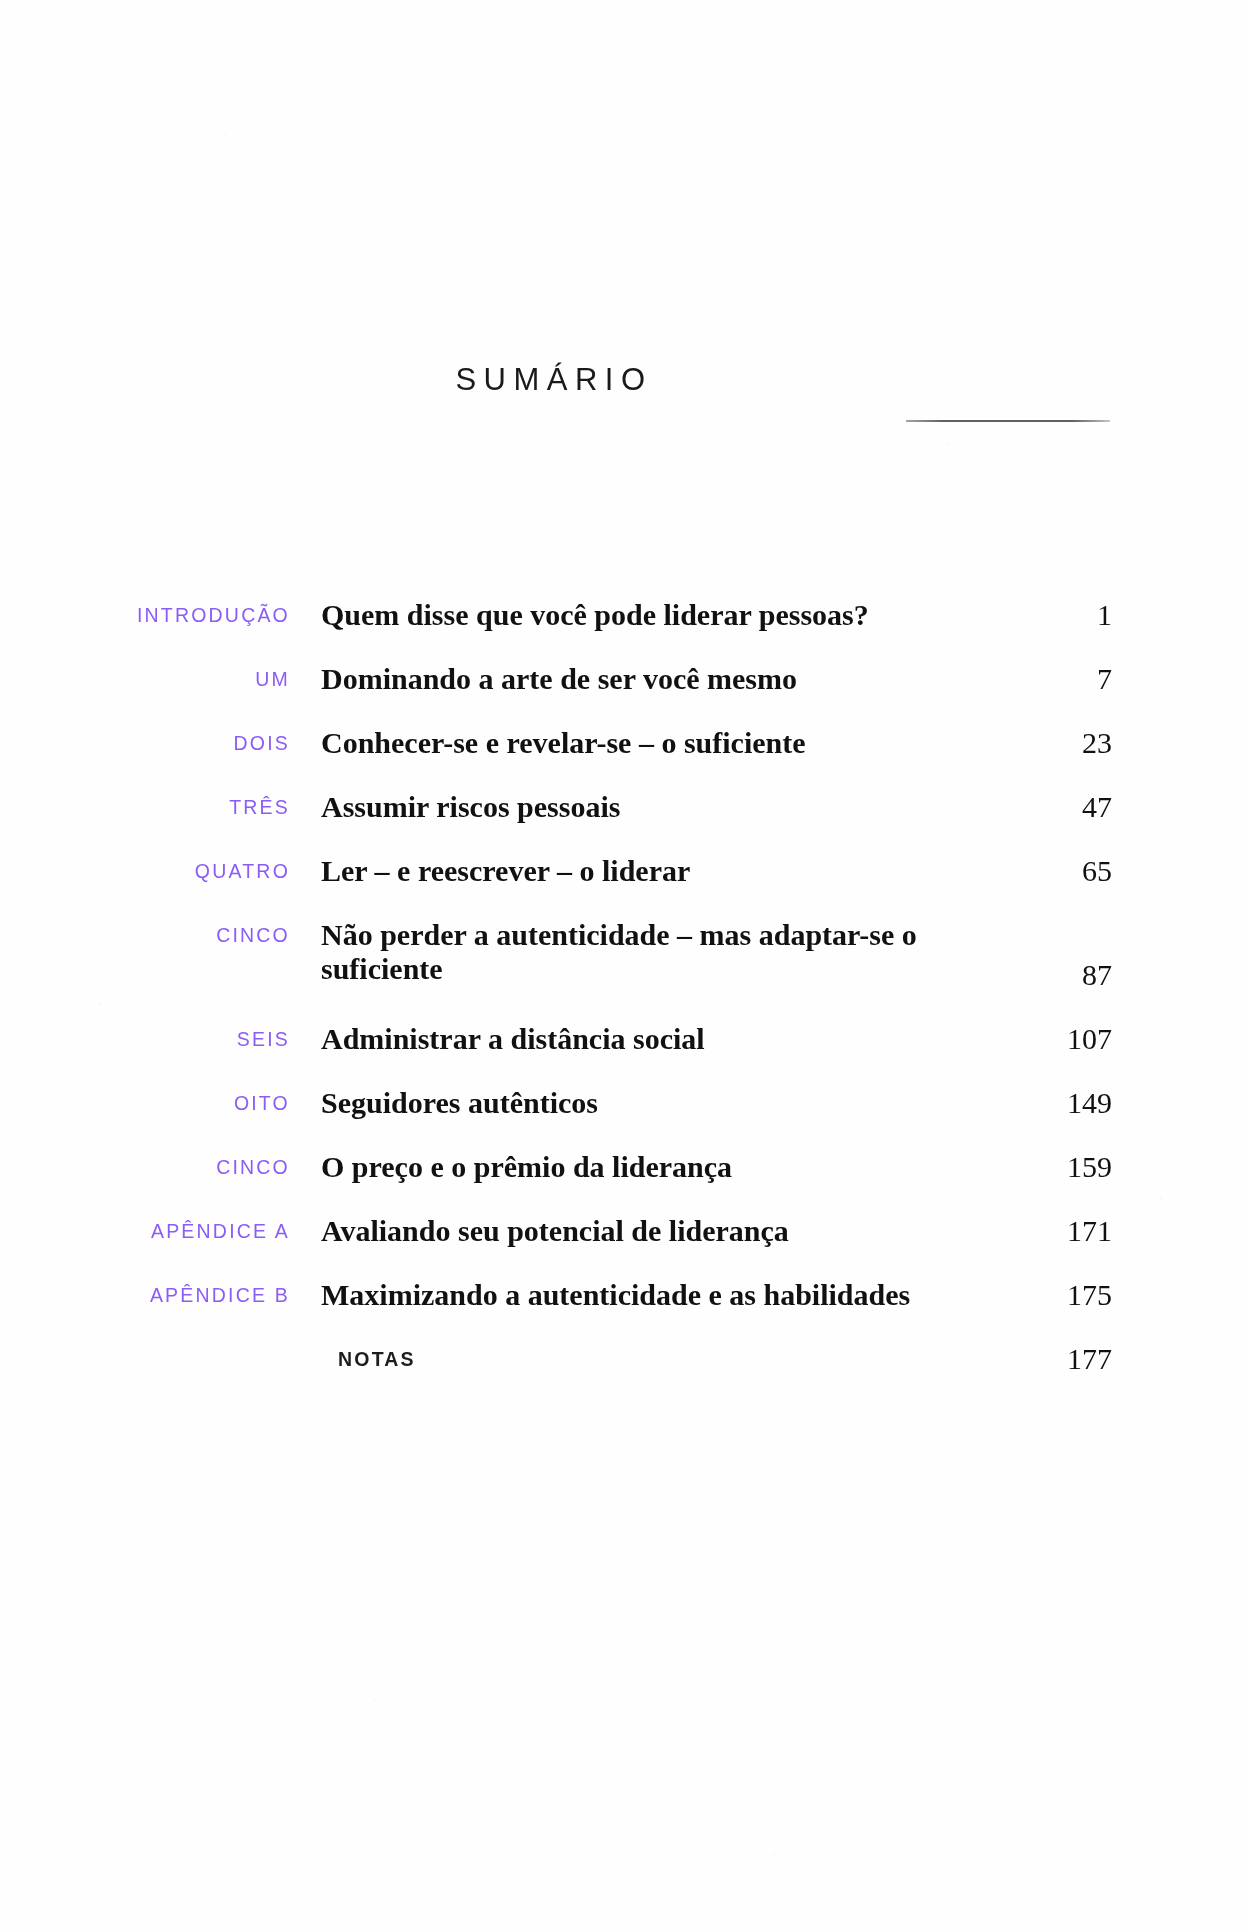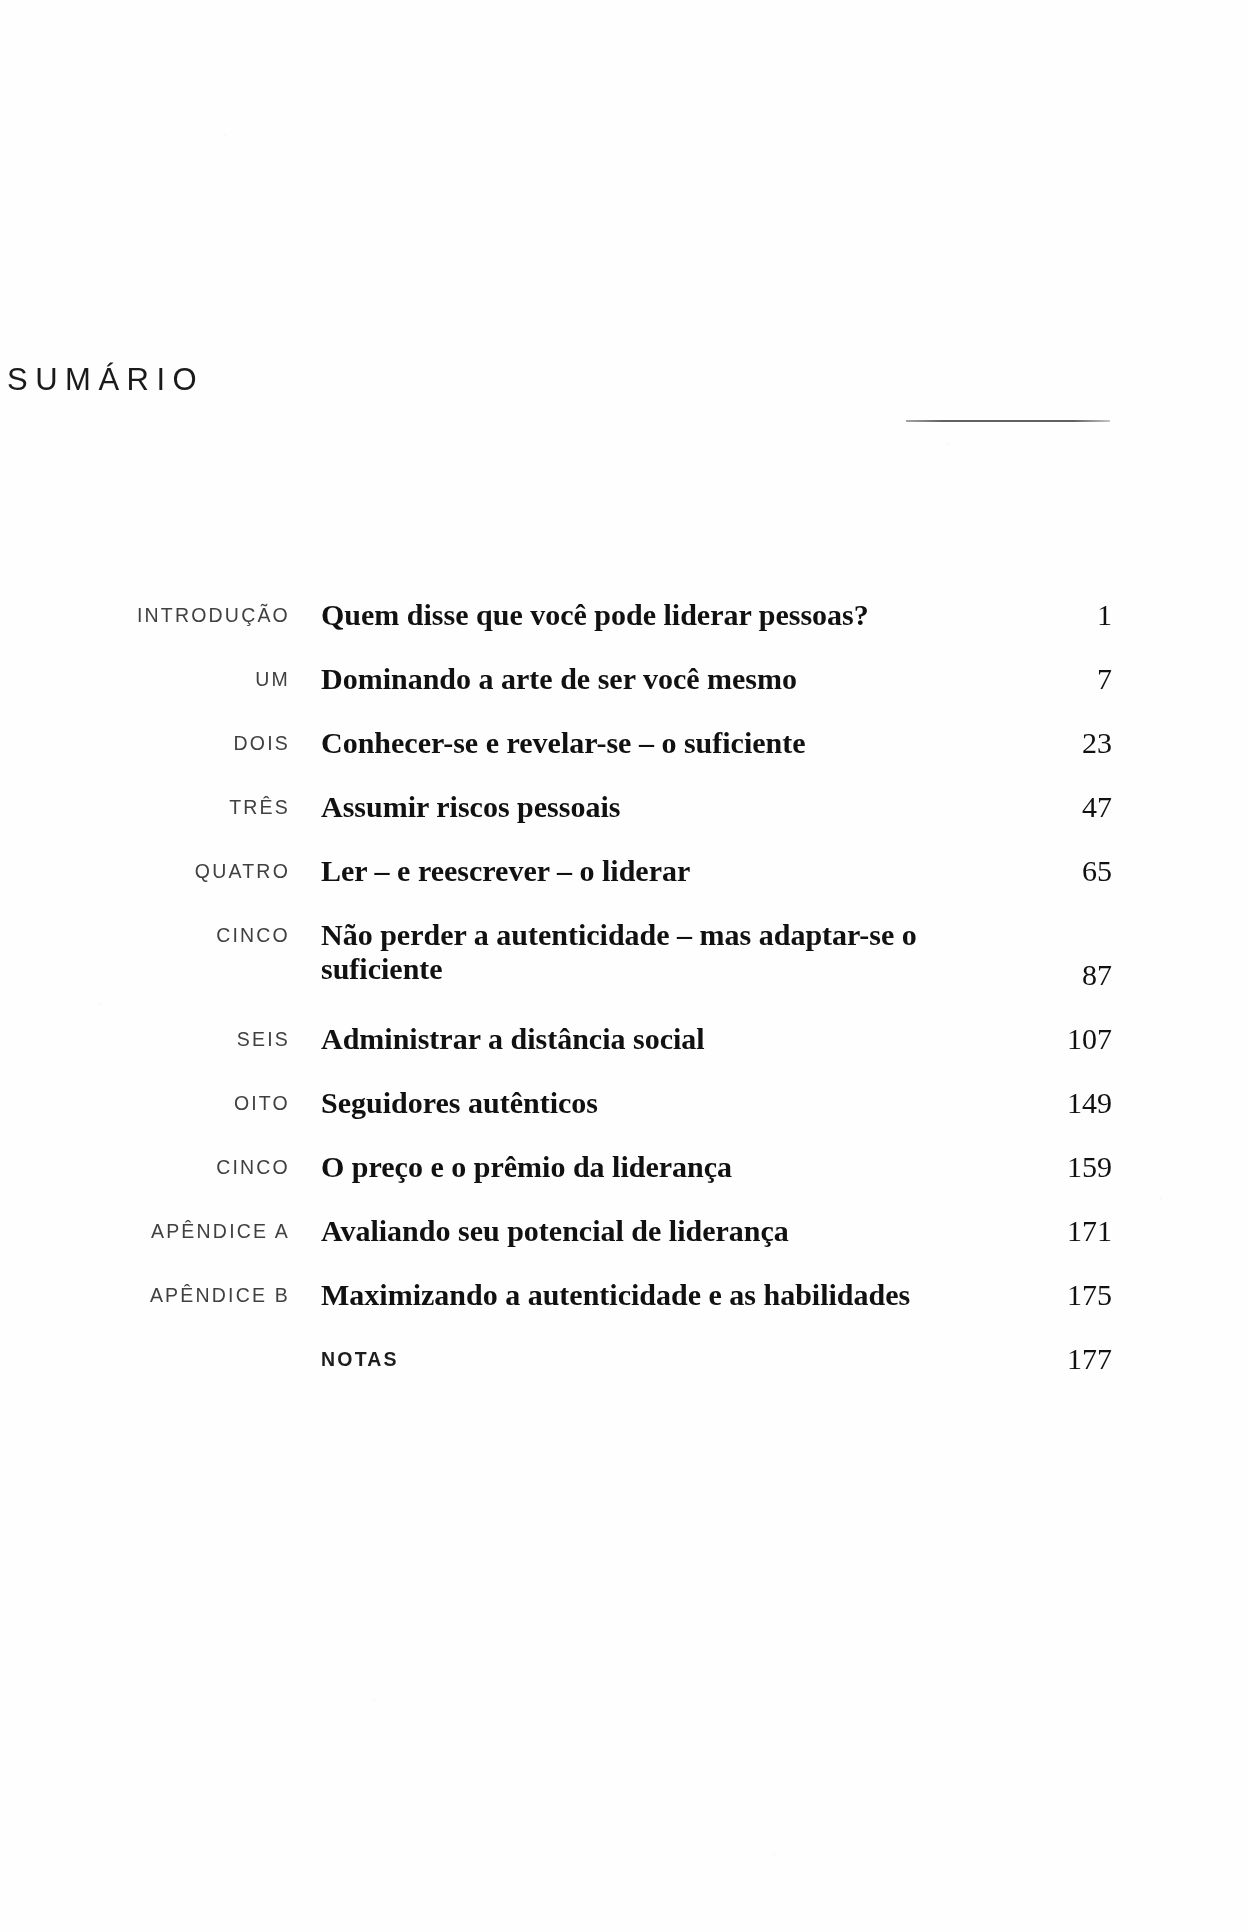--- a/index.html
+++ b/index.html
@@ -30,24 +30,24 @@
       radial-gradient(circle at 76% 23%, rgba(0,0,0,.015) 0 1px, transparent 2px),
       radial-gradient(circle at 8% 52%,  rgba(0,0,0,.018) 0 1px, transparent 2px),
       radial-gradient(circle at 93% 62%, rgba(0,0,0,.022) 0 1px, transparent 2px),
       radial-gradient(circle at 30% 88%, rgba(0,0,0,.014) 0 1px, transparent 2px),
       radial-gradient(circle at 62% 96%, rgba(0,0,0,.016) 0 1px, transparent 2px);
   }
 
   
   .toc-heading {
     position: absolute;
-    left: 7px;
+    left: 0;
     right: 138px;
     top: 362px;
-    text-align: left;
+    text-align: center;
   }
 
   .toc-heading .title-text {
     display: inline-block;
     font-family: "Liberation Sans", "DejaVu Sans", sans-serif;
     font-size: 31px;
     font-weight: 400;
     letter-spacing: 7.5px;
     color: #1a1a1a;
     padding-right: 2px;
@@ -82,21 +82,21 @@
 
   .entry-label-cell {
     width: 290px;
     flex: 0 0 290px;
     text-align: right;
     padding-right: 0;
     font-family: "Liberation Sans", "DejaVu Sans", sans-serif;
     font-size: 19.5px;
     font-weight: 400;
     letter-spacing: 2.2px;
-    color: #404040;
+    color: #8b5cf6;
     line-height: 34px;
     white-space: nowrap;
   }
 
   .entry-title-cell {
     flex: 1 1 auto;
     padding-left: 31px;
     font-family: "Liberation Serif", "DejaVu Serif", serif;
     font-size: 30px;
     line-height: 34px;
@@ -136,20 +136,21 @@
     letter-spacing: 2.2px;
     color: #1d1d1d;
   }
 
   .toc-entry.gap-before {
     margin-top: 18px;
   }
 
   .toc-entry.tight {
     margin-bottom: 26px;
+    gap: 17px;
   }
 </style>
 </head>
 <body>
 
 <div class="page">
 
   <div class="paper-grain"></div>
 
   <div class="toc-heading">

